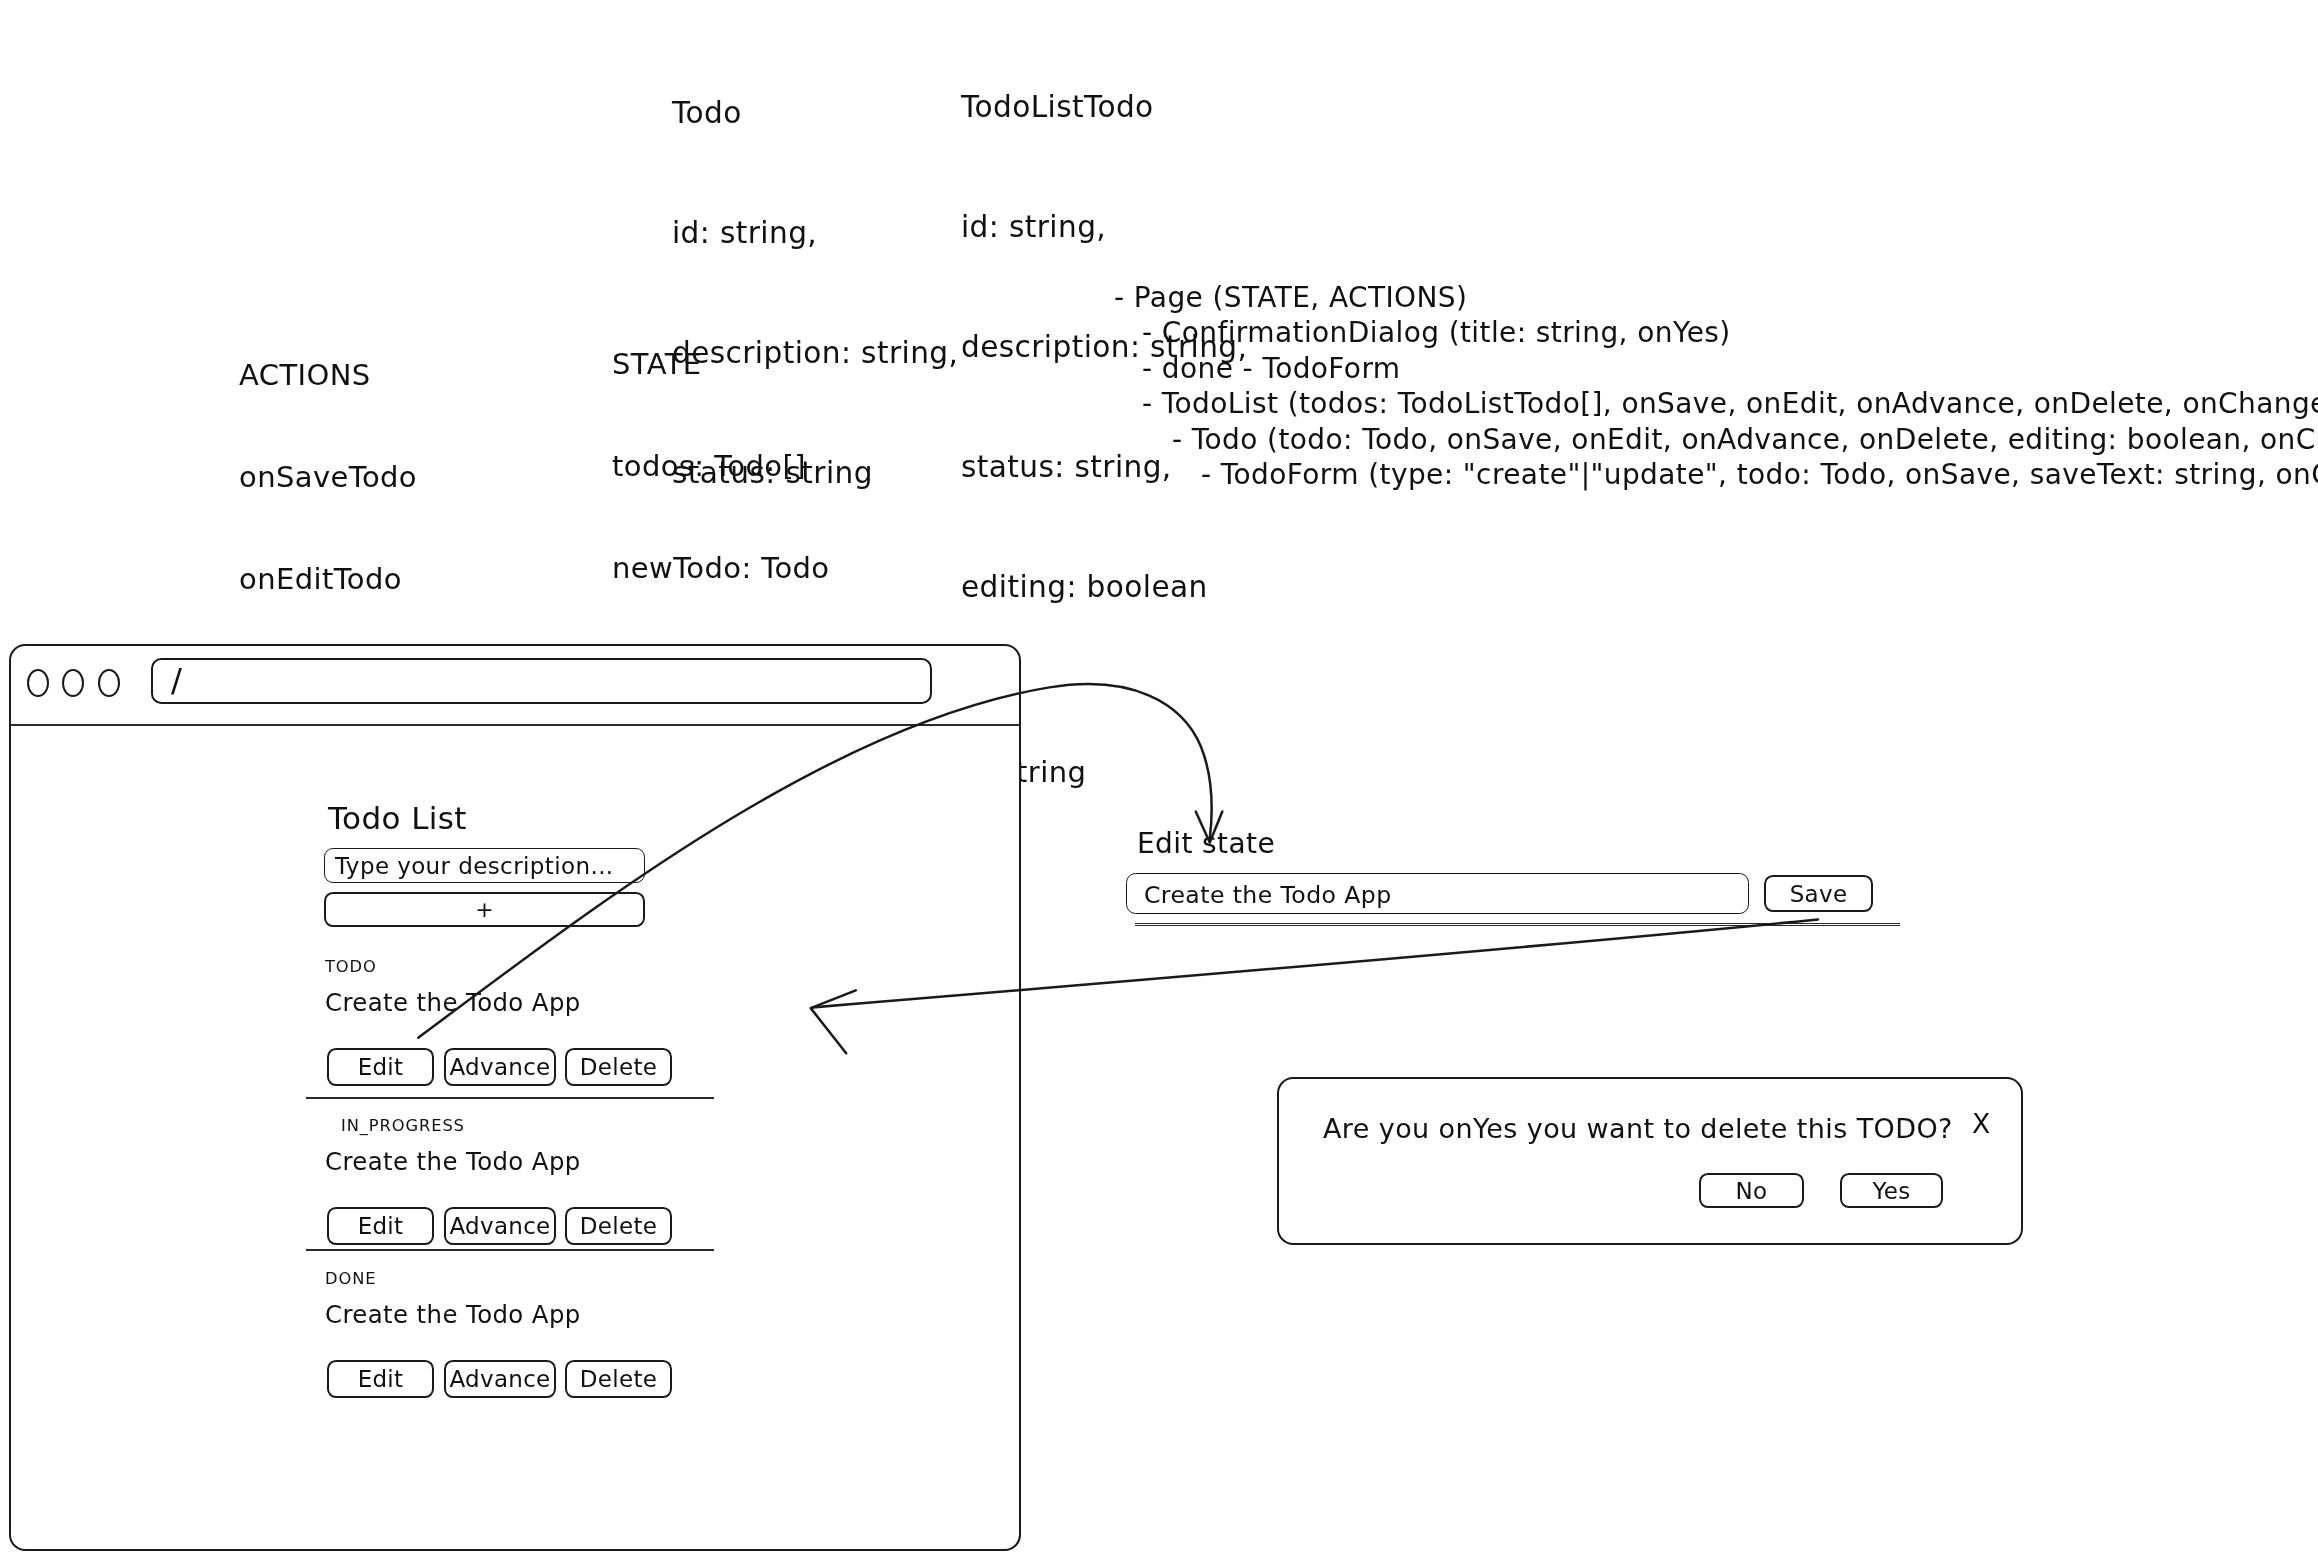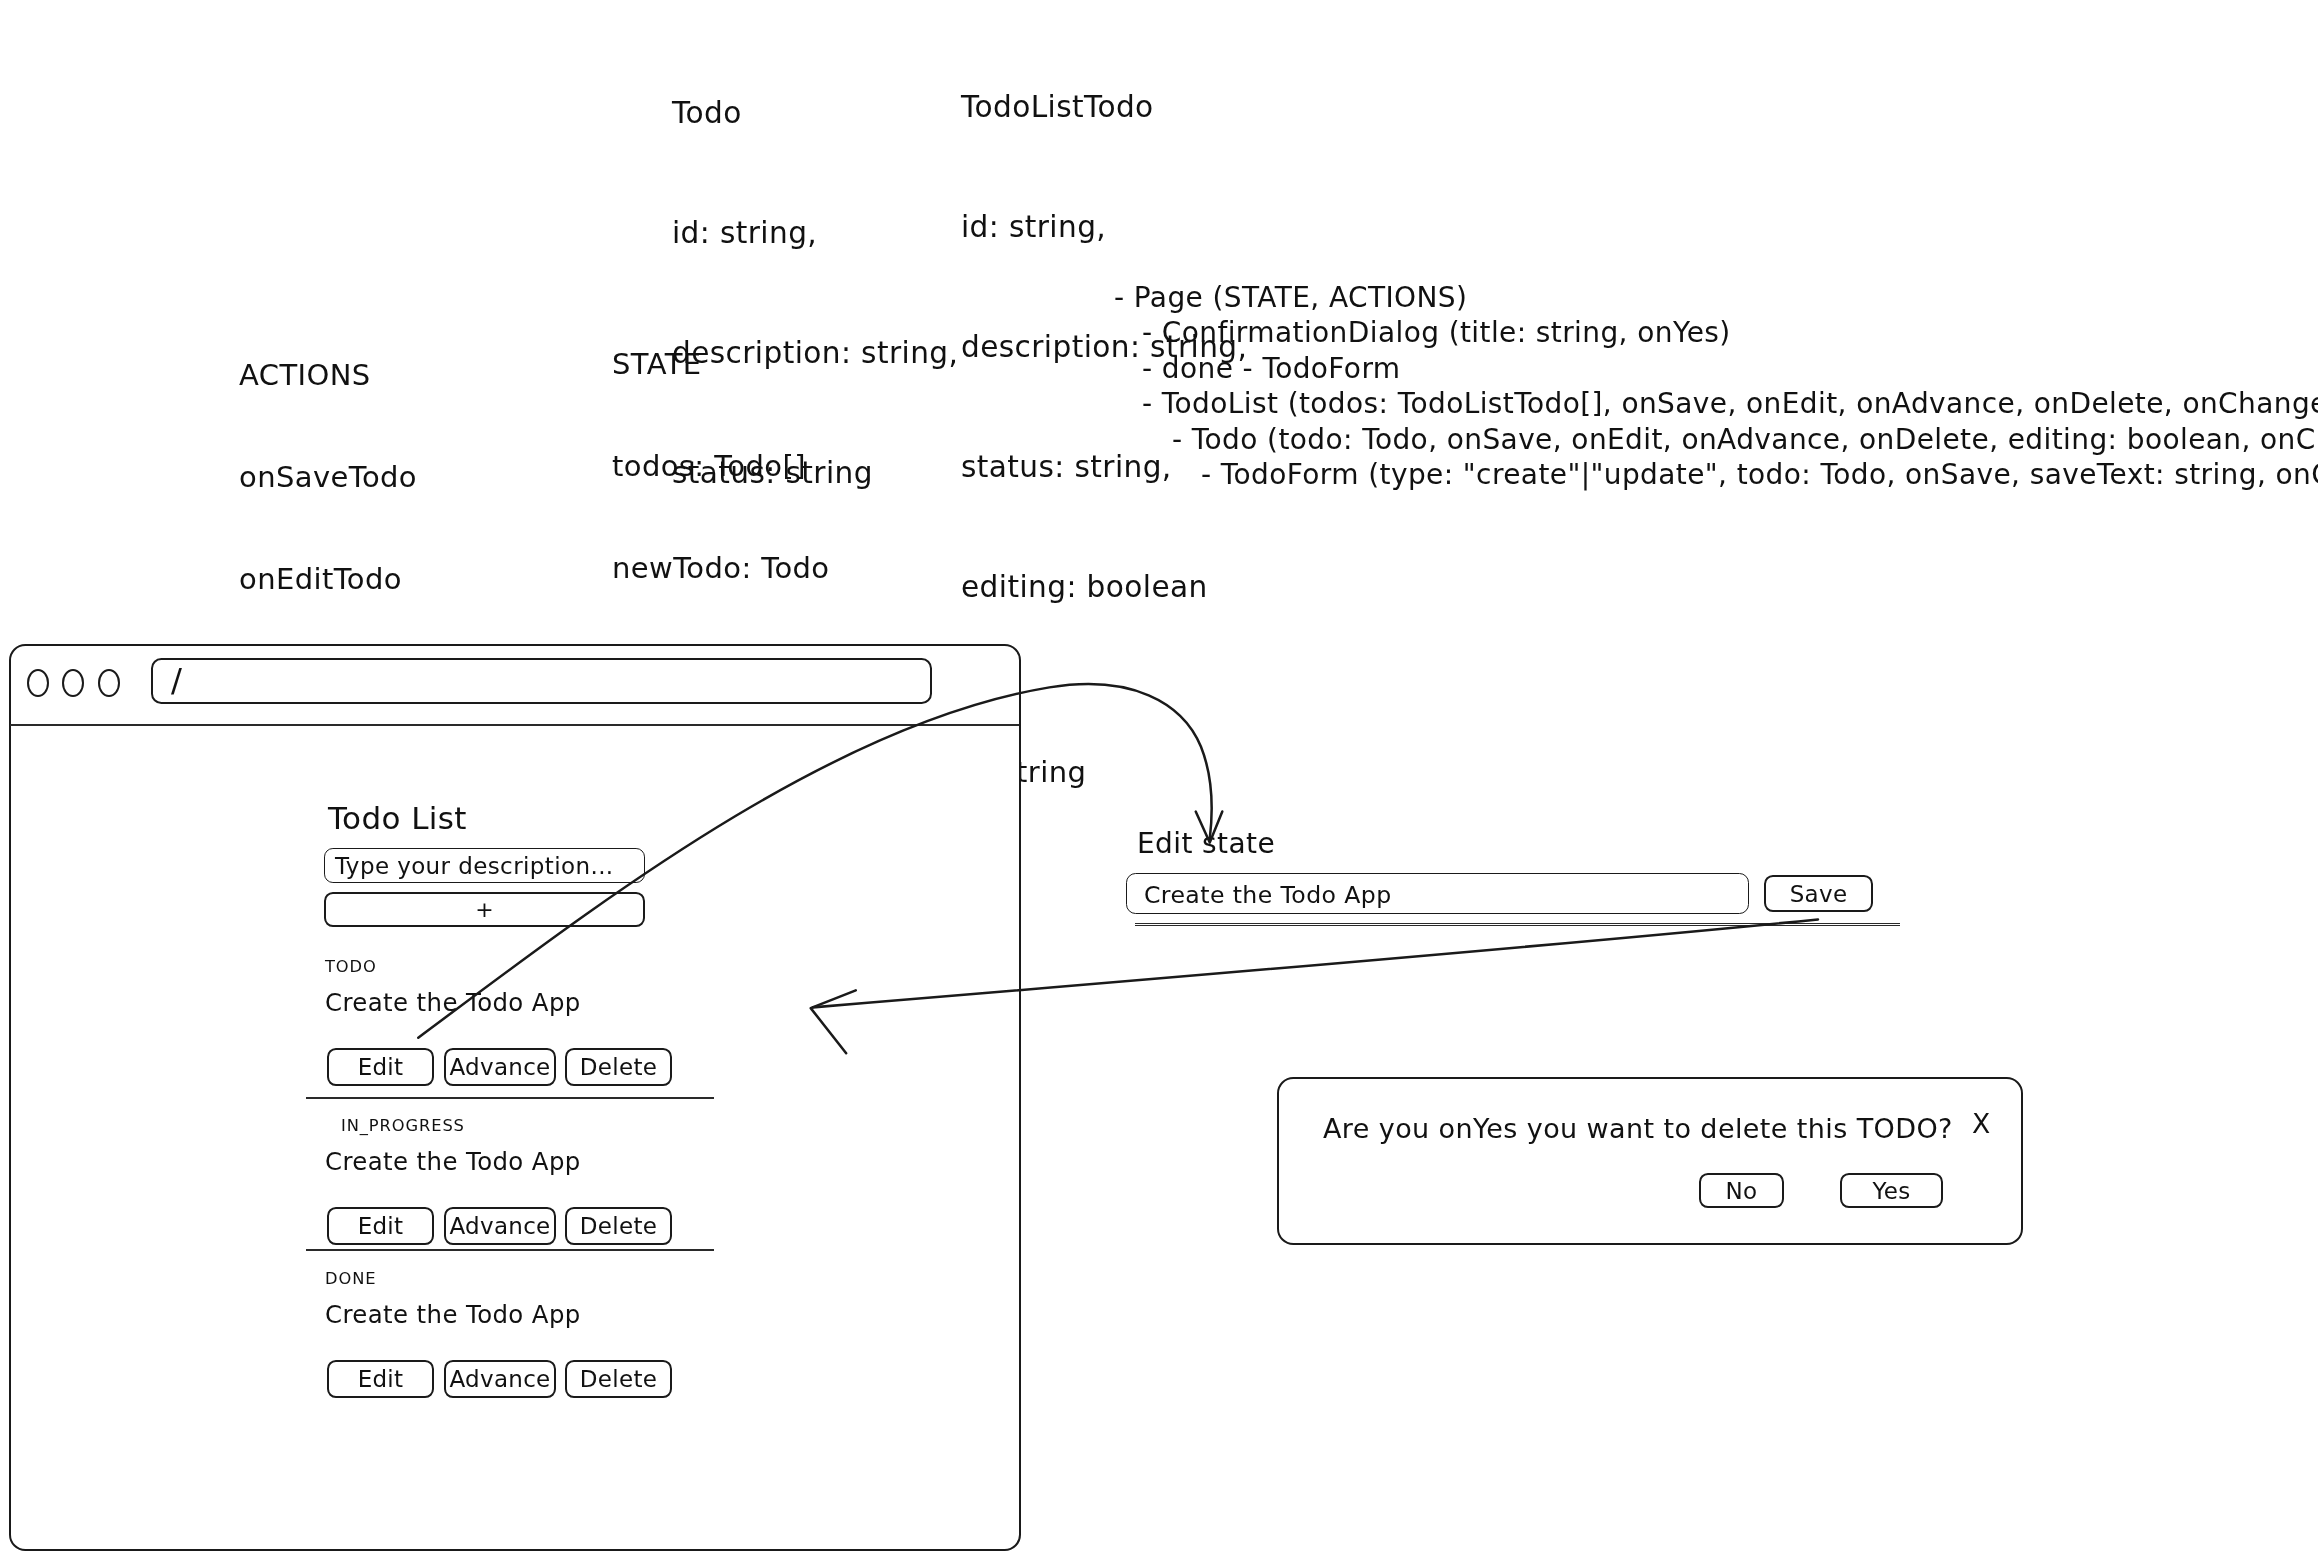--- a/index.html
+++ b/index.html
@@ -213,21 +213,21 @@
     <div class="btn" style="left:1764px; top:875px; width:109px; height:37px; font-size:23px;">
       <span>Save</span>
     </div>
     <div class="hline thin" style="left:1135px; top:923px; width:765px;"></div>
   </div>
 
   <div>
     <div class="sketch-box" style="left:1277px; top:1077px; width:746px; height:168px; border-radius:16.3px;"></div>
     <div class="hw" style="left:1323px; top:1113px; font-size:27px;">Are you onYes you want to delete this TODO?</div>
     <div class="hw" style="left:1972px; top:1108px; font-size:26.6px;">X</div>
-    <div class="btn" style="left:1699px; top:1173px; width:85px; height:35px; font-size:23px;">
+    <div class="btn" style="left:1699px; top:1173px; width:105px; height:35px; font-size:23px;">
       <span>No</span>
     </div>
     <div class="btn" style="left:1840px; top:1173px; width:103px; height:35px; font-size:23px;">
       <span>Yes</span>
     </div>
   </div>
 
   <svg class="overlay" viewBox="0 0 3138 2112">
 
     <g>

